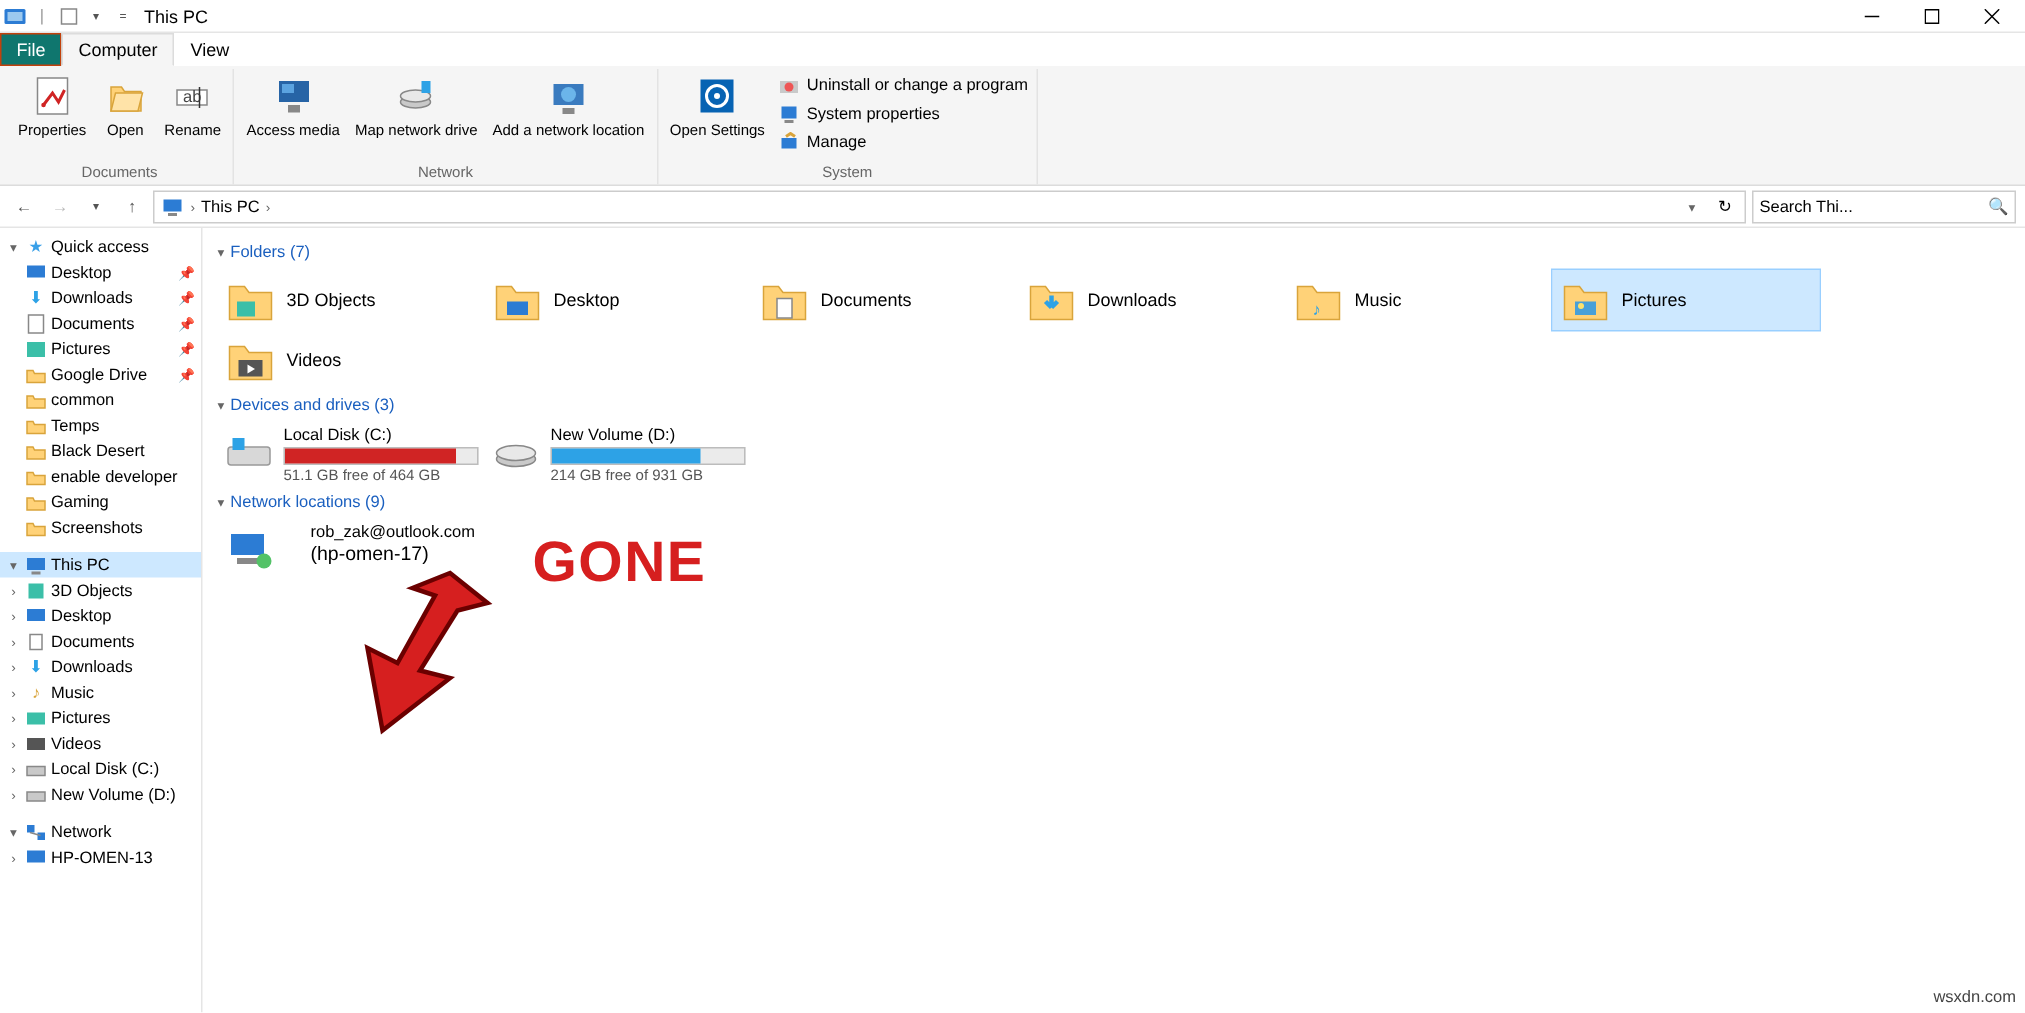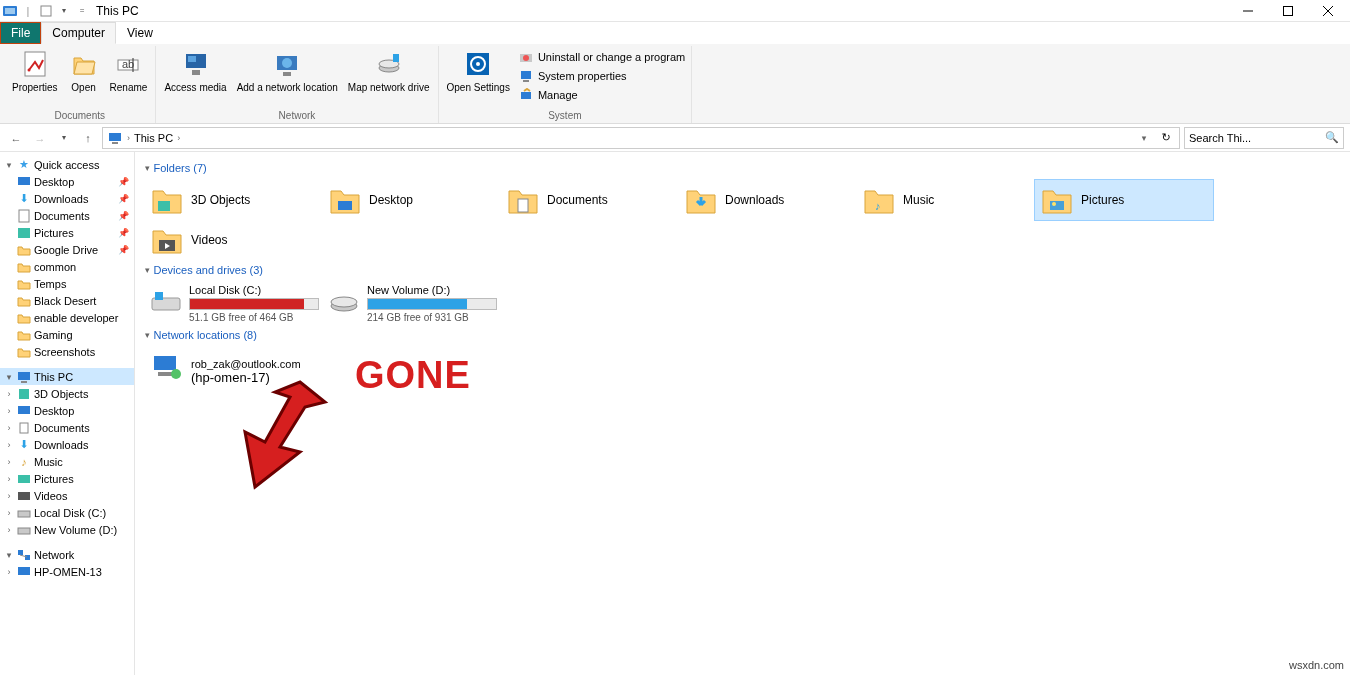--- a/index.html
+++ b/index.html
@@ -22,21 +22,21 @@
 .rbtn .ricon{width:32px;height:32px;display:flex;align-items:center;justify-content:center}
 .rbtn .rlabel{font-size:10px;text-align:center;line-height:12px;margin-top:2px}
 .small-list{display:flex;flex-direction:column;gap:1px;padding-top:2px}
 .small-item{display:flex;align-items:center;gap:4px;font-size:11px;padding:1px 2px}
 .small-ic{width:16px;height:16px;display:inline-flex;align-items:center;justify-content:center}
 .addrbar{height:28px;display:flex;align-items:center;padding:0 6px;gap:4px;border-bottom:1px solid #e5e5e5}
 .navbtn{width:20px;height:20px;display:flex;align-items:center;justify-content:center;color:#555}
 .addrbox{flex:1;height:22px;border:1px solid #ccc;display:flex;align-items:center;padding:0 4px;gap:4px}
 .addrseg{display:flex;align-items:center;gap:4px}
 .addr-refresh{width:18px;display:flex;justify-content:center}
-.searchbox{width:160px;height:22px;border:1px solid #ccc;display:flex;align-items:center;padding:0 4px;color:#888}
+.searchbox{width:176px;height:22px;border:1px solid #ccc;display:flex;align-items:center;padding:0 4px;color:#888}
 .mainwrap{display:flex;height:calc(675px - 22px - 22px - 80px - 28px)}
 .nav{width:135px;border-right:1px solid #e5e5e5;padding:4px 0;overflow:hidden}
 .nrow{display:flex;align-items:center;height:17px;padding:0 4px;gap:2px;white-space:nowrap}
 .nrow.sel{background:#cde8ff}
 .chev{width:10px;display:inline-flex;justify-content:center;color:#666;font-size:9px}
 .ic{width:16px;height:16px;display:inline-flex;align-items:center;justify-content:center}
 .pin{margin-left:auto;color:#888;font-size:9px}
 .content{flex:1;padding:6px 10px;position:relative;overflow:hidden}
 .sechdr{font-size:11px;color:#1a5fbf;display:flex;align-items:center;gap:4px;margin:4px 0 6px}
 .sechdr::before{content:"▾";font-size:9px;color:#666}
@@ -46,21 +46,21 @@
 .tile .ticon{width:36px;height:36px;display:flex;align-items:center;justify-content:center}
 .tile .tlabel{font-size:12px}
 .drives{display:flex;flex-wrap:wrap;gap:0}
 .drive{width:178px;display:flex;gap:6px;padding:2px 4px}
 .drive .dic{width:36px;height:36px;display:flex;align-items:center;justify-content:center}
 .drive .dinfo{flex:1}
 .dname{font-size:11px;margin-bottom:2px}
 .dbar{width:130px;height:12px;border:1px solid #bcbcbc;background:#ebebeb;position:relative;margin-bottom:2px}
 .dbar .fill{position:absolute;top:0;left:0;bottom:0}
 .dfree{font-size:10px;color:#555}
-.netloc{display:flex;align-items:flex-end;gap:6px;padding:2px 4px}
+.netloc{display:flex;align-items:flex-start;gap:22px;padding:2px 4px}
 .netloc .nic{width:36px;height:36px;display:flex;align-items:center;justify-content:center}
 .annot-gone{position:absolute;left:220px;top:204px;font:bold 38px/1 Arial;color:#d61f1f;letter-spacing:1px}
 .annot-arrow{position:absolute;left:95px;top:220px}
 .watermark{position:absolute;right:6px;bottom:4px;font-size:11px;color:#444}
 .f-yellow{fill:#ffd278;stroke:#d9a43b}
 svg{display:block}
 .sep{height:8px}
 </style>
 </head>
 <body>
@@ -152,36 +152,36 @@
               <rect x="4" y="4" width="20" height="14" fill="#2764a6"></rect>
               <rect x="6" y="6" width="8" height="6" fill="#5ba3e0"></rect>
               <rect x="10" y="20" width="8" height="5" fill="#888"></rect>
             </svg>
           </span>
         <span class="rlabel">Access media</span>
       </div>
       <div class="rbtn">
         <span class="ricon">
             <svg width="28" height="28">
+              <ellipse cx="14" cy="18" rx="10" ry="4" fill="#c9c9c9" stroke="#888"></ellipse>
+              <ellipse cx="14" cy="14" rx="10" ry="4" fill="#e8e8e8" stroke="#888"></ellipse>
+              <rect x="18" y="4" width="6" height="8" fill="#2da2e6"></rect>
+            </svg>
+          </span>
+        <span class="rlabel">Map network drive</span>
+      </div>
+      <div class="rbtn">
+        <span class="ricon">
+            <svg width="28" height="28">
               <rect x="4" y="6" width="20" height="14" fill="#3a7bbf"></rect>
               <circle cx="14" cy="13" r="5" fill="#6bb5ea"></circle>
               <rect x="10" y="22" width="8" height="4" fill="#888"></rect>
             </svg>
           </span>
         <span class="rlabel">Add a network location</span>
-      </div>
-      <div class="rbtn">
-        <span class="ricon">
-            <svg width="28" height="28">
-              <ellipse cx="14" cy="18" rx="10" ry="4" fill="#c9c9c9" stroke="#888"></ellipse>
-              <ellipse cx="14" cy="14" rx="10" ry="4" fill="#e8e8e8" stroke="#888"></ellipse>
-              <rect x="18" y="4" width="6" height="8" fill="#2da2e6"></rect>
-            </svg>
-          </span>
-        <span class="rlabel">Map network drive</span>
       </div>
     </div>
     <div class="group-label">Network</div>
   </div>
   <div class="group">
     <div class="group-items">
       <div class="rbtn">
         <span class="ricon">
             <svg width="28" height="28">
               <rect x="3" y="3" width="22" height="22" fill="#0763b3"></rect>
@@ -564,21 +564,21 @@
         <div class="dinfo">
           <div class="dname">New Volume (D:)</div>
           <div class="dbar">
               <div class="fill" style="width:77%;background:#2da2e6"></div>
             </div>
           <div class="dfree">214 GB free of 931 GB</div>
         </div>
       </div>
     </div>
 
-    <div class="sechdr">Network locations (8)</div>
+    <div class="sechdr">Network locations (9)</div>
     <div class="netloc">
       <span class="nic">
           <svg width="34" height="30">
             <rect x="4" y="4" width="22" height="14" fill="#2c7cd4"></rect>
             <rect x="8" y="20" width="14" height="4" fill="#888"></rect>
             <circle cx="26" cy="22" r="5" fill="#53c267"></circle>
           </svg>
         </span>
       <div>
         <div style="font-size:11px">rob_zak@outlook.com</div>

